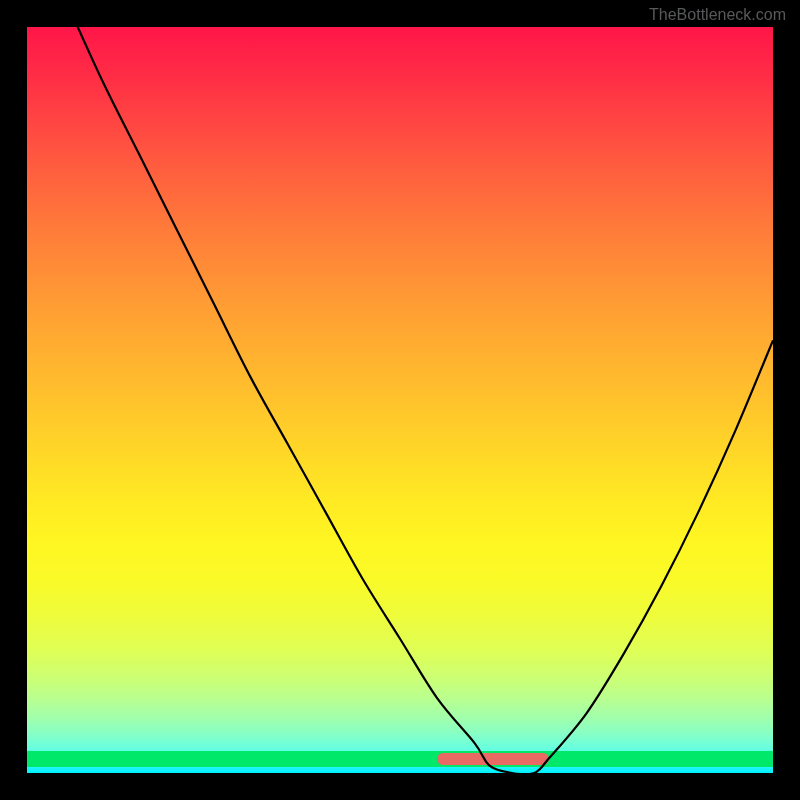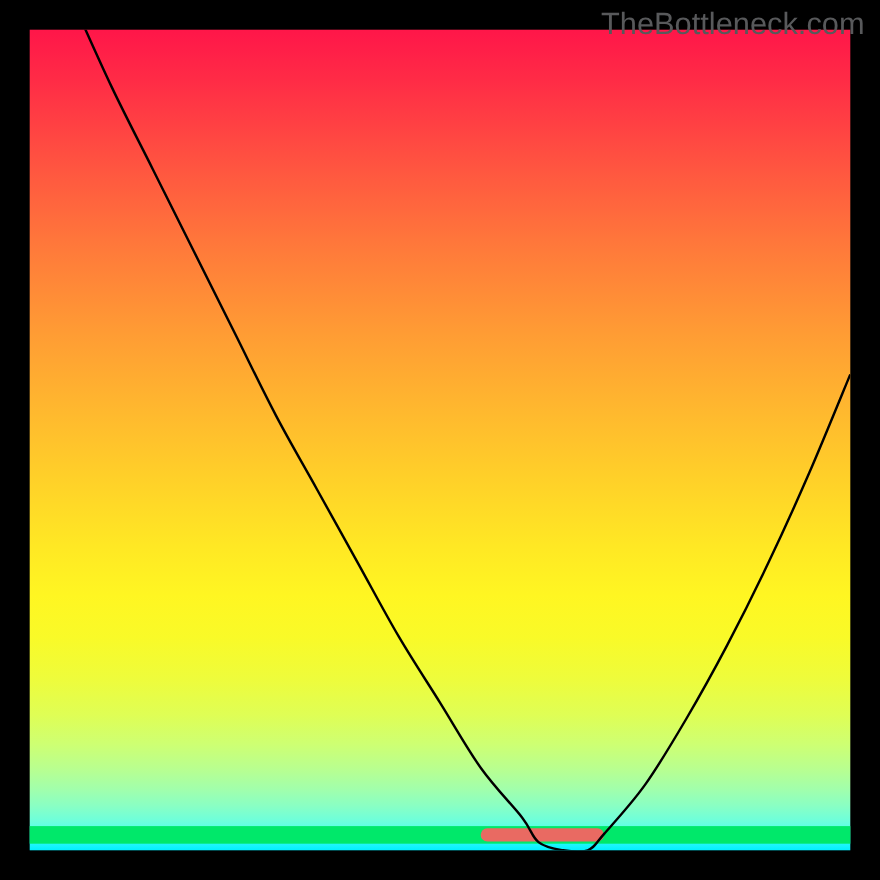--- a/index.html
+++ b/index.html
@@ -8,21 +8,21 @@
     position: relative;
     width: 800px;
     height: 800px;
     background: #000;
   }
   .watermark {
     position: absolute;
     top: 6px;
     right: 14px;
     font-family: Arial, sans-serif;
-    font-size: 28px;
+    font-size: 16px;
     color: #58595b;
     z-index: 10;
   }
   .plot {
     position: absolute;
     left: 27px;
     top: 27px;
     width: 746px;
     height: 746px;
     background: linear-gradient(to bottom,

